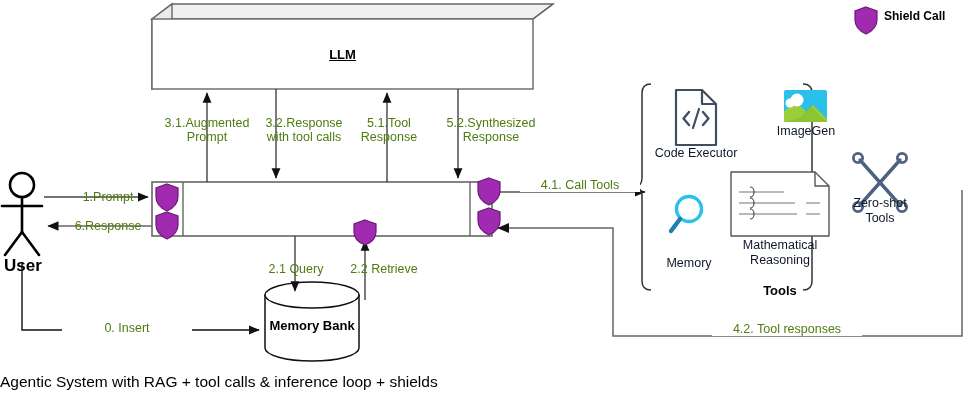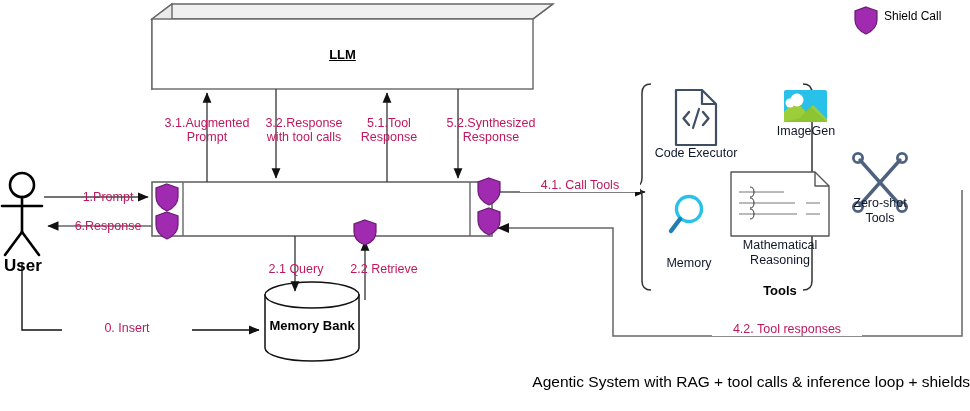--- a/index.html
+++ b/index.html
@@ -1,24 +1,24 @@
 <!DOCTYPE html>
 <html><head>
 <meta charset="utf-8">
 <style>
   html,body{margin:0;padding:0;background:#ffffff;}
   body{width:970px;height:411px;position:relative;overflow:hidden;
        font-family:"Liberation Sans","DejaVu Sans",sans-serif;color:#000;}
   #stage{position:absolute;left:0;top:0;width:970px;height:411px;}
   .abs{position:absolute;}
   svg{display:block;}
-  .lbl{position:absolute;font-size:12.5px;line-height:14px;color:#be185d;text-align:center;white-space:pre;}
+  .lbl{position:absolute;font-size:12.5px;line-height:14px;color:#4d7c0f;text-align:center;white-space:pre;}
   .nodetext{position:absolute;font-size:13px;font-weight:bold;text-align:center;}
   .icontext{position:absolute;font-size:12.5px;line-height:15px;text-align:center;color:#0f172a;}
-  #caption{position:absolute;left:0;top:373px;width:970px;text-align:right;
+  #caption{position:absolute;left:0;top:373px;width:970px;text-align:left;
            font-size:15.5px;color:#000;}
   .legendtext{position:absolute;font-size:12px;}
 </style>
 </head>
 <body>
 
 <div id="stage">
 
   <svg class="abs" style="left:0;top:0;" width="970" height="411">
     <defs>
@@ -169,16 +169,16 @@
   <div class="icontext" style="left:646px;top:146px;width:100px;">Code Executor</div>
   <div class="icontext" style="left:767px;top:124px;width:78px;">ImageGen</div>
   <div class="icontext" style="left:655px;top:256px;width:68px;">Memory</div>
   <div class="icontext" style="left:730px;top:238px;width:100px;">Mathematical
 Reasoning</div>
   <div class="icontext" style="left:838px;top:196px;width:84px;">Zero-shot
 Tools</div>
 
   <div class="nodetext" style="left:740px;top:283px;width:80px;">Tools</div>
 
-  <div class="legendtext" style="left:884px;top:9px;">Shield Call</div>
+  <div class="legendtext" style="left:884px;top:9px;font-weight:bold;">Shield Call</div>
 
   <div id="caption">Agentic System with RAG + tool calls &amp; inference loop + shields</div>
 </div>
 
 </body></html>

